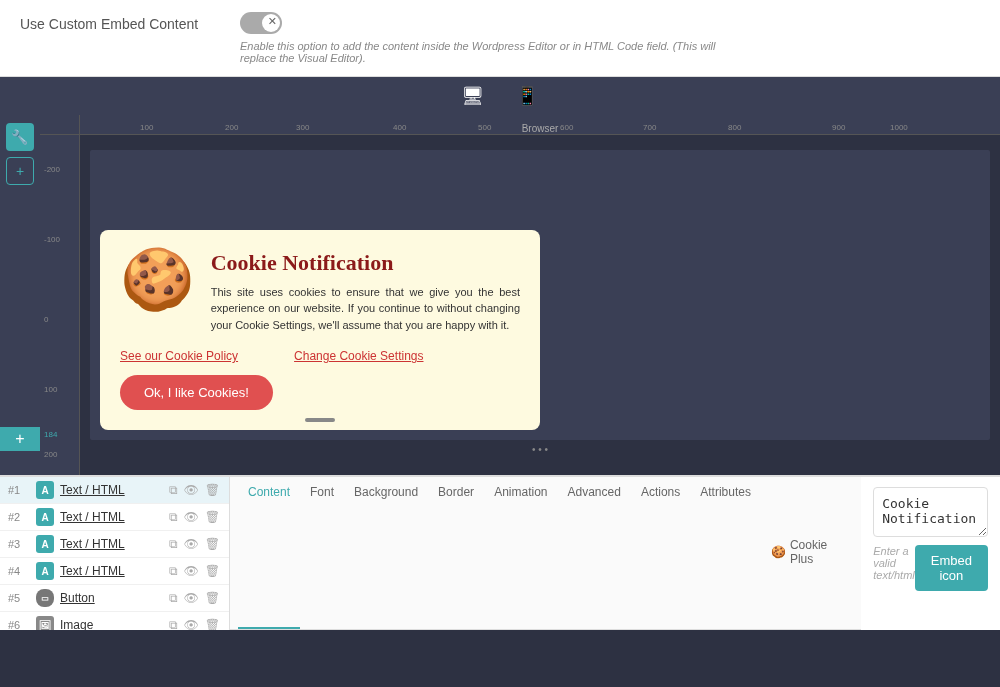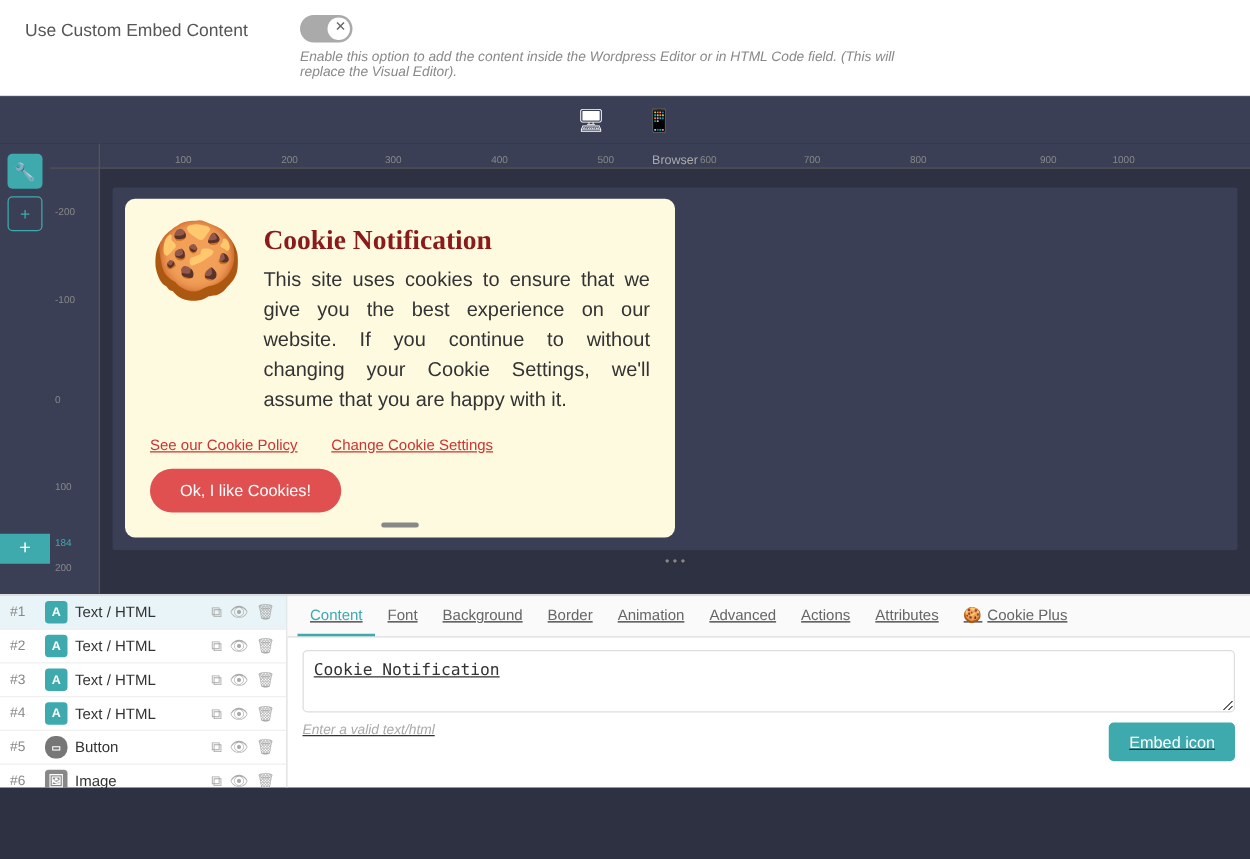--- a/index.html
+++ b/index.html
@@ -114,28 +114,28 @@
     }
     .cookie-text-area { flex: 1; }
     .cookie-title {
       font-family: 'Georgia', serif;
       font-size: 22px;
       font-weight: bold;
       color: #8b1a1a;
       margin-bottom: 8px;
     }
     .cookie-body {
-      font-size: 16px;
+      font-size: 11px;
       color: #333;
       line-height: 1.5;
       text-align: justify;
     }
     .cookie-links {
       display: flex;
-      gap: 27px;
+      gap: 56px;
       margin-top: 4px;
     }
     .cookie-link {
       font-size: 12px;
       color: #cc3333;
       text-decoration: underline;
       cursor: pointer;
     }
     .cookie-btn {
       background: #e05050;
@@ -233,38 +233,37 @@
       font-size: 10px;
       font-weight: bold;
       flex-shrink: 0;
     }
     .layer-type-icon.btn-type { background: #777; font-size: 8px; border-radius: 8px; }
     .layer-type-icon.img-type { background: #888; }
     .layer-name {
       flex: 1;
       font-size: 12px;
       color: #333;
+      text-decoration: underline;
     }
     .layer-actions {
       display: flex;
       gap: 4px;
     }
     .layer-action-btn {
       color: #aaa;
       font-size: 12px;
       cursor: pointer;
       padding: 1px;
     }
 
     
     .editor-panel {
       flex: 1;
       display: flex;
-      flex-direction: column;
-      text-decoration: underline;
     }
     .editor-tabs {
       display: flex;
       border-bottom: 1px solid #ddd;
       padding: 0 8px;
       background: #fafafa;
     }
     .editor-tab {
       padding: 8px 10px;
       font-size: 12px;
@@ -345,21 +344,21 @@
   </div>
 
   <div style="flex:1; display:flex; flex-direction:column;">
 
     <div style="display:flex;">
       <div style="width:40px; height:20px; background:#3a3f55; border-right:1px solid #555; border-bottom:1px solid #555; flex-shrink:0;"></div>
       <div style="flex:1; height:20px; background:#3a3f55; border-bottom:1px solid #555; position:relative; overflow:hidden;">
         <div style="display:flex; height:100%; align-items:flex-end; padding-bottom:2px; position:relative;">
           <span class="ruler-mark" style="left:60px;">100</span>
           <span class="ruler-mark" style="left:145px;">200</span>
-          <span class="ruler-mark" style="left:228px;">300</span>
+          <span class="ruler-mark" style="left:216px;">300</span>
           <span class="ruler-mark" style="left:313px;">400</span>
           <span class="ruler-mark" style="left:398px;">500</span>
           <span class="ruler-mark" style="left:480px;">600</span>
           <span class="ruler-mark" style="left:563px;">700</span>
           <span class="ruler-mark" style="left:648px;">800</span>
           <span class="ruler-mark" style="left:752px;">900</span>
           <span class="ruler-mark" style="left:810px;">1000</span>
         </div>
         <div style="position:absolute; top:8px; left:50%; transform:translateX(-50%); font-size:10px; color:#aaa;">Browser</div>
       </div>

